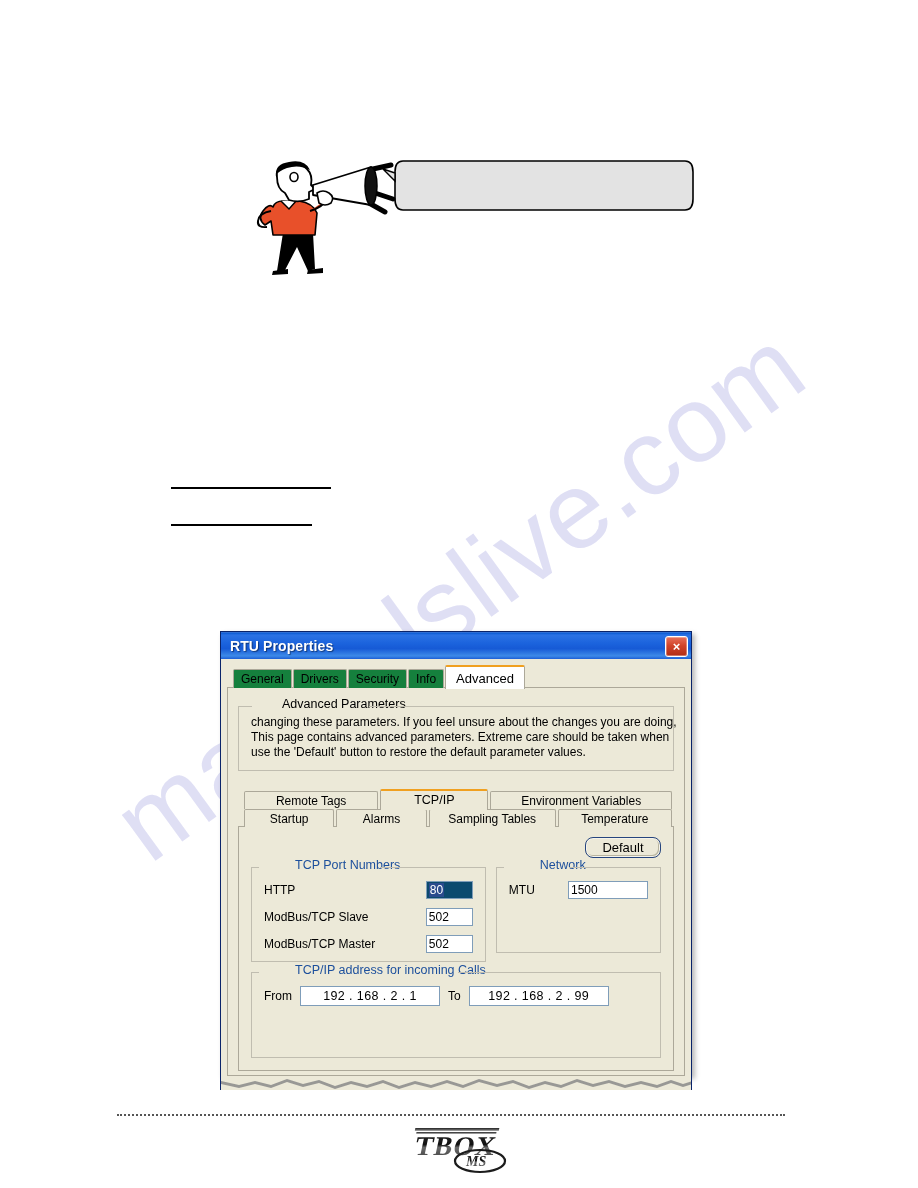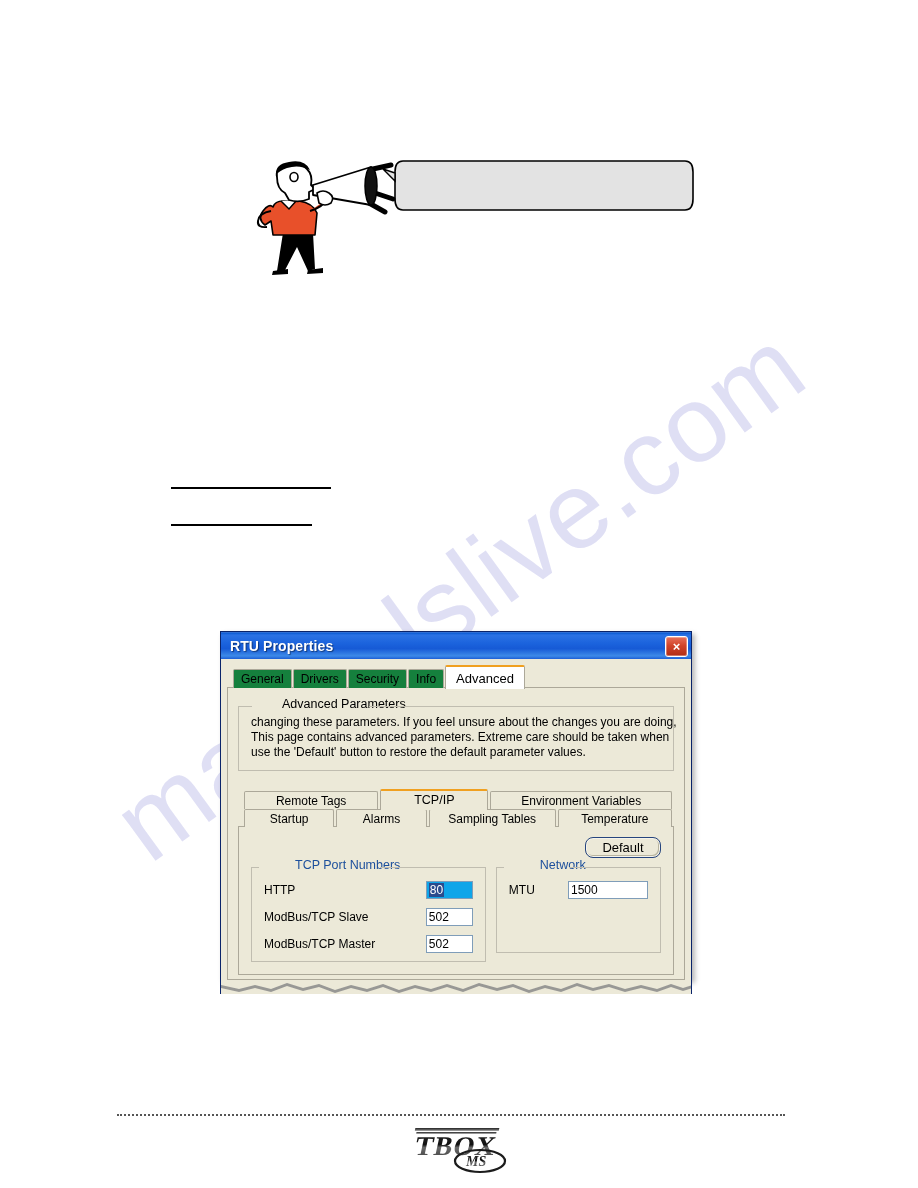--- a/index.html
+++ b/index.html
@@ -312,21 +312,21 @@
     border: 1px solid #7f9db9;
     background: #ffffff;
     font-size: 12px;
     font-family: "Liberation Sans", sans-serif;
     color: #000;
     padding: 0 2px;
     box-sizing: border-box;
     line-height: 16px;
   }
   .txt.sel {
-    background: #0ea5e9;
+    background: #0c4a6e;
   }
   .txt.sel .sel-text {
     background: #2a4b8d;
     color: #ffffff;
     padding: 0 1px;
   }
   .txtbox {
     display: inline-block;
     width: 47px;
     height: 18px;
@@ -517,20 +517,29 @@
                 <div class="group-title blue">Network</div>
                 <div class="field-row">
                   <span class="field-label">MTU</span>
                   <span class="txtbox mtu">1500</span>
                 </div>
               </div>
             </div>
 
           </div>
 
+          <div class="fieldgroup incall">
+            <div class="group-title blue">TCP/IP address for incoming Calls</div>
+            <div class="ip-row">
+              <span class="field-label">From</span>
+              <span class="ipbox">192 . 168 .  2  .  1</span>
+              <span class="field-label">To</span>
+              <span class="ipbox">192 . 168 .  2  .  99</span>
+            </div>
+          </div>
 
         </div>
       </div>
     </div>
   </div>
 
   <div class="torn">
     <svg width="472" height="14" viewBox="0 0 472 14" preserveAspectRatio="none" xmlns="http://www.w3.org/2000/svg">
       <path d="M0,0 L472,0 L472,5 L462,8 L450,4 L436,9 L420,5 L404,9 L388,4 L372,8
                L356,3 L340,9 L324,5 L308,10 L292,4 L276,8 L258,3 L242,9 L226,4

